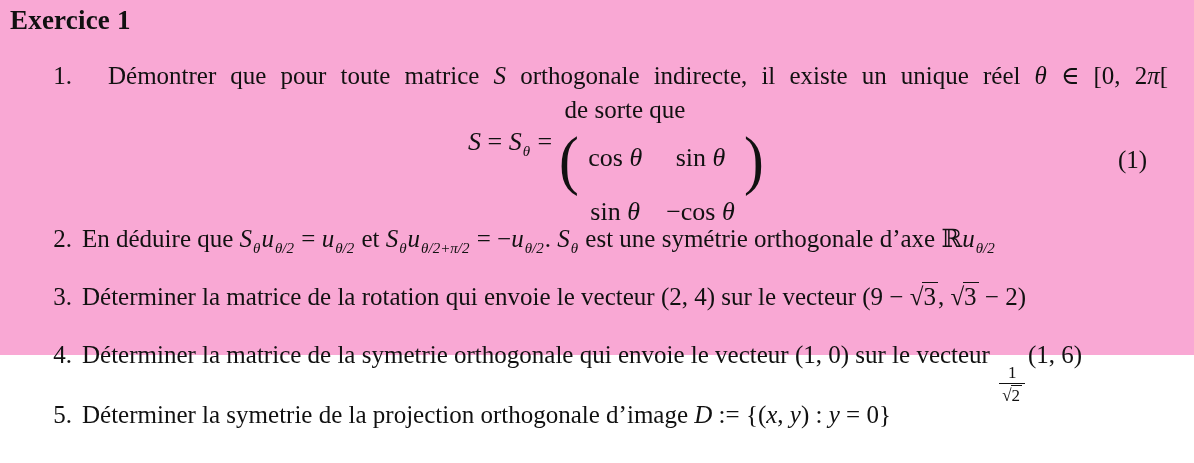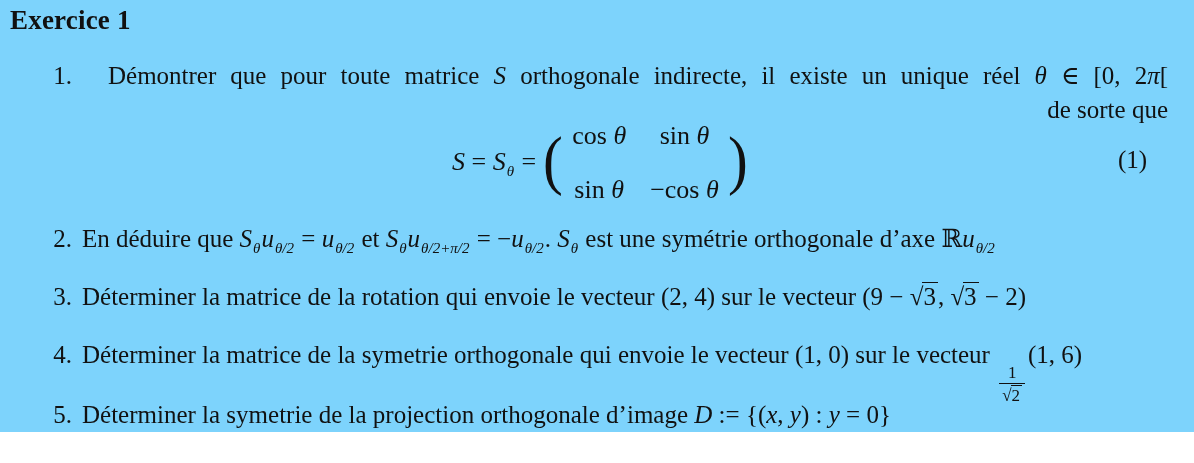--- a/index.html
+++ b/index.html
@@ -4,21 +4,21 @@
 <style>
   html, body { margin: 0; padding: 0; }
   body {
     width: 1194px; height: 463px;
     background: #ffffff;
     font-family: "Liberation Serif", "DejaVu Serif", "DejaVu Sans", serif;
     color: #111111;
     font-size: 25px;
     overflow: hidden;
   }
-  .page { position: relative; width: 1194px; height: 432px; background: #7dd3fc; }
+  .page { position: relative; width: 1194px; height: 355px; background: #f9a8d4; }
 
   .title {
     position: absolute; left: 10px; top: 5px;
     font-size: 27px; font-weight: 700; margin: 0;
     letter-spacing: 0.2px;
   }
 
   .item {
     position: absolute; left: 48px; width: 1120px;
     display: flex; align-items: flex-start;
@@ -26,21 +26,21 @@
   }
   .item .num { flex: 0 0 24px; text-align: right; }
   .item .body { flex: 1 1 auto; margin-left: 10px; }
 
   .l1 {
     white-space: nowrap;
     text-align: justify;
     text-align-last: justify;
     margin-left: 26px;
   }
-  .l2 { text-align: right; }
+  .l2 { text-align: center; }
 
   
   .seg-t { }
   .seg-i { font-style: italic; }
   .seg-s {
     font-style: italic;
     font-size: 15px;
     vertical-align: -6px;
     margin: 0 1px 0 1px;
   }
@@ -64,22 +64,22 @@
   }
   .seg-frac .seg-num { padding: 0 4px; }
   .seg-frac .seg-den {
     border-top: 1.6px solid #111;
     padding: 1px 3px 0 3px;
   }
   .seg-frac .seg-den .seg-rad { border-top: 1.4px solid #111; }
 
   
   .equation {
-    position: absolute; left: 452px; top: 127px; height: 72px;
-    display: flex; align-items: center;
+    position: absolute; left: 468px; top: 127px; height: 72px;
+    display: flex; 
     font-size: 26px;
   }
   .eq-lhs { margin-right: 4px; }
   .paren {
     font-size: 66px; line-height: 1;
     font-weight: 400;
     transform: scaleX(0.9);
     display: inline-block;
     margin: 0 2px;
     padding-bottom: 6px;

